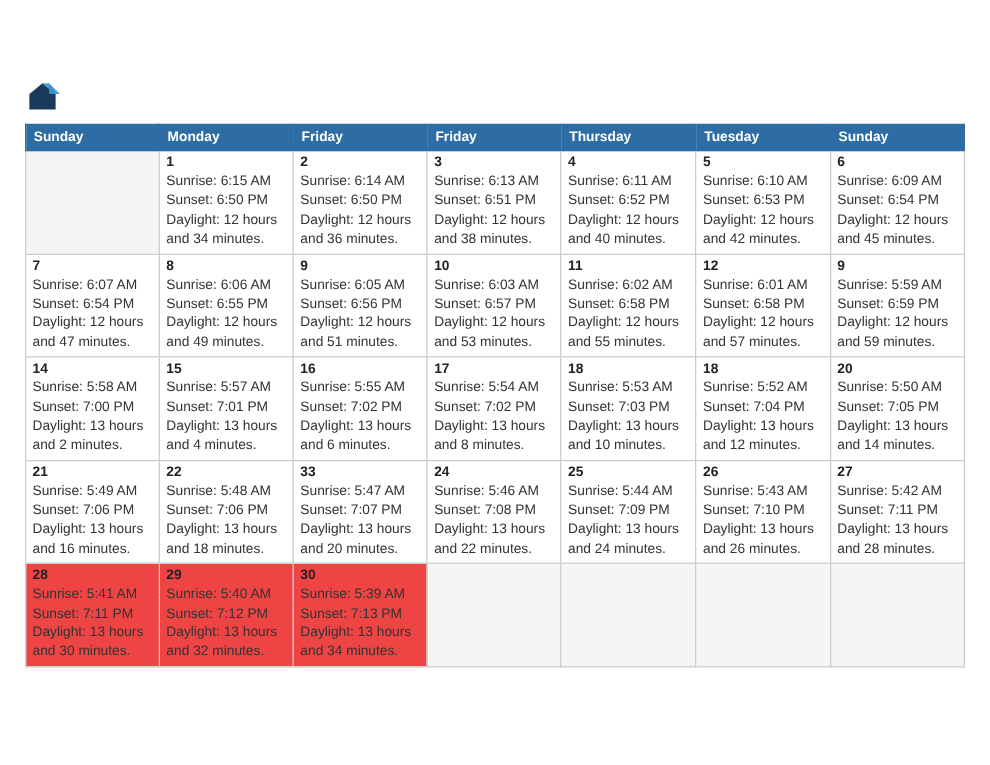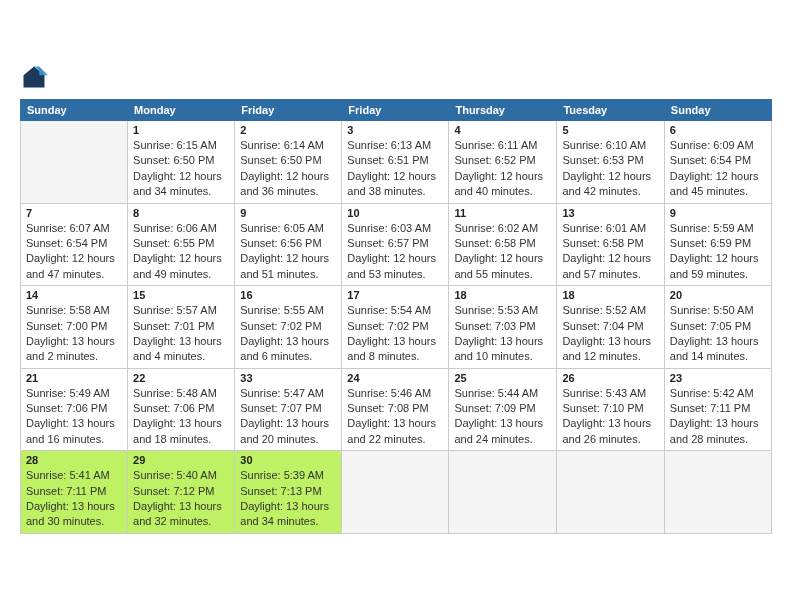--- a/index.html
+++ b/index.html
@@ -84,21 +84,21 @@
     }
     .day-info {
       font-size: 11px;
       color: #333;
       line-height: 1.4;
     }
     .last-row td {
       background: #f0f0f0;
     }
     .last-row td.has-data {
-      background: #bef264;
+      background: #ef4444;
     }
   </style>
 </head>
 <body>
 
 <div class="page">
   <div class="header">
     <div class="logo">
       <svg class="logo-icon" viewBox="0 0 32 32">
         <rect x="0" y="0" width="32" height="32" fill="none"></rect>
@@ -172,21 +172,21 @@
           </td>
           <td>
             <div class="day-number">10</div>
             <div class="day-info">Sunrise: 6:03 AM<br>Sunset: 6:57 PM<br>Daylight: 12 hours and 53 minutes.</div>
           </td>
           <td>
             <div class="day-number">11</div>
             <div class="day-info">Sunrise: 6:02 AM<br>Sunset: 6:58 PM<br>Daylight: 12 hours and 55 minutes.</div>
           </td>
           <td>
-            <div class="day-number">13</div>
+            <div class="day-number">12</div>
             <div class="day-info">Sunrise: 6:01 AM<br>Sunset: 6:58 PM<br>Daylight: 12 hours and 57 minutes.</div>
           </td>
           <td>
             <div class="day-number">9</div>
             <div class="day-info">Sunrise: 5:59 AM<br>Sunset: 6:59 PM<br>Daylight: 12 hours and 59 minutes.</div>
           </td>
         </tr>
         <tr>
           <td>
             <div class="day-number">14</div>
@@ -236,21 +236,21 @@
           </td>
           <td>
             <div class="day-number">25</div>
             <div class="day-info">Sunrise: 5:44 AM<br>Sunset: 7:09 PM<br>Daylight: 13 hours and 24 minutes.</div>
           </td>
           <td>
             <div class="day-number">26</div>
             <div class="day-info">Sunrise: 5:43 AM<br>Sunset: 7:10 PM<br>Daylight: 13 hours and 26 minutes.</div>
           </td>
           <td>
-            <div class="day-number">23</div>
+            <div class="day-number">27</div>
             <div class="day-info">Sunrise: 5:42 AM<br>Sunset: 7:11 PM<br>Daylight: 13 hours and 28 minutes.</div>
           </td>
         </tr>
         <tr class="last-row">
           <td class="has-data">
             <div class="day-number">28</div>
             <div class="day-info">Sunrise: 5:41 AM<br>Sunset: 7:11 PM<br>Daylight: 13 hours and 30 minutes.</div>
           </td>
           <td class="has-data">
             <div class="day-number">29</div>

